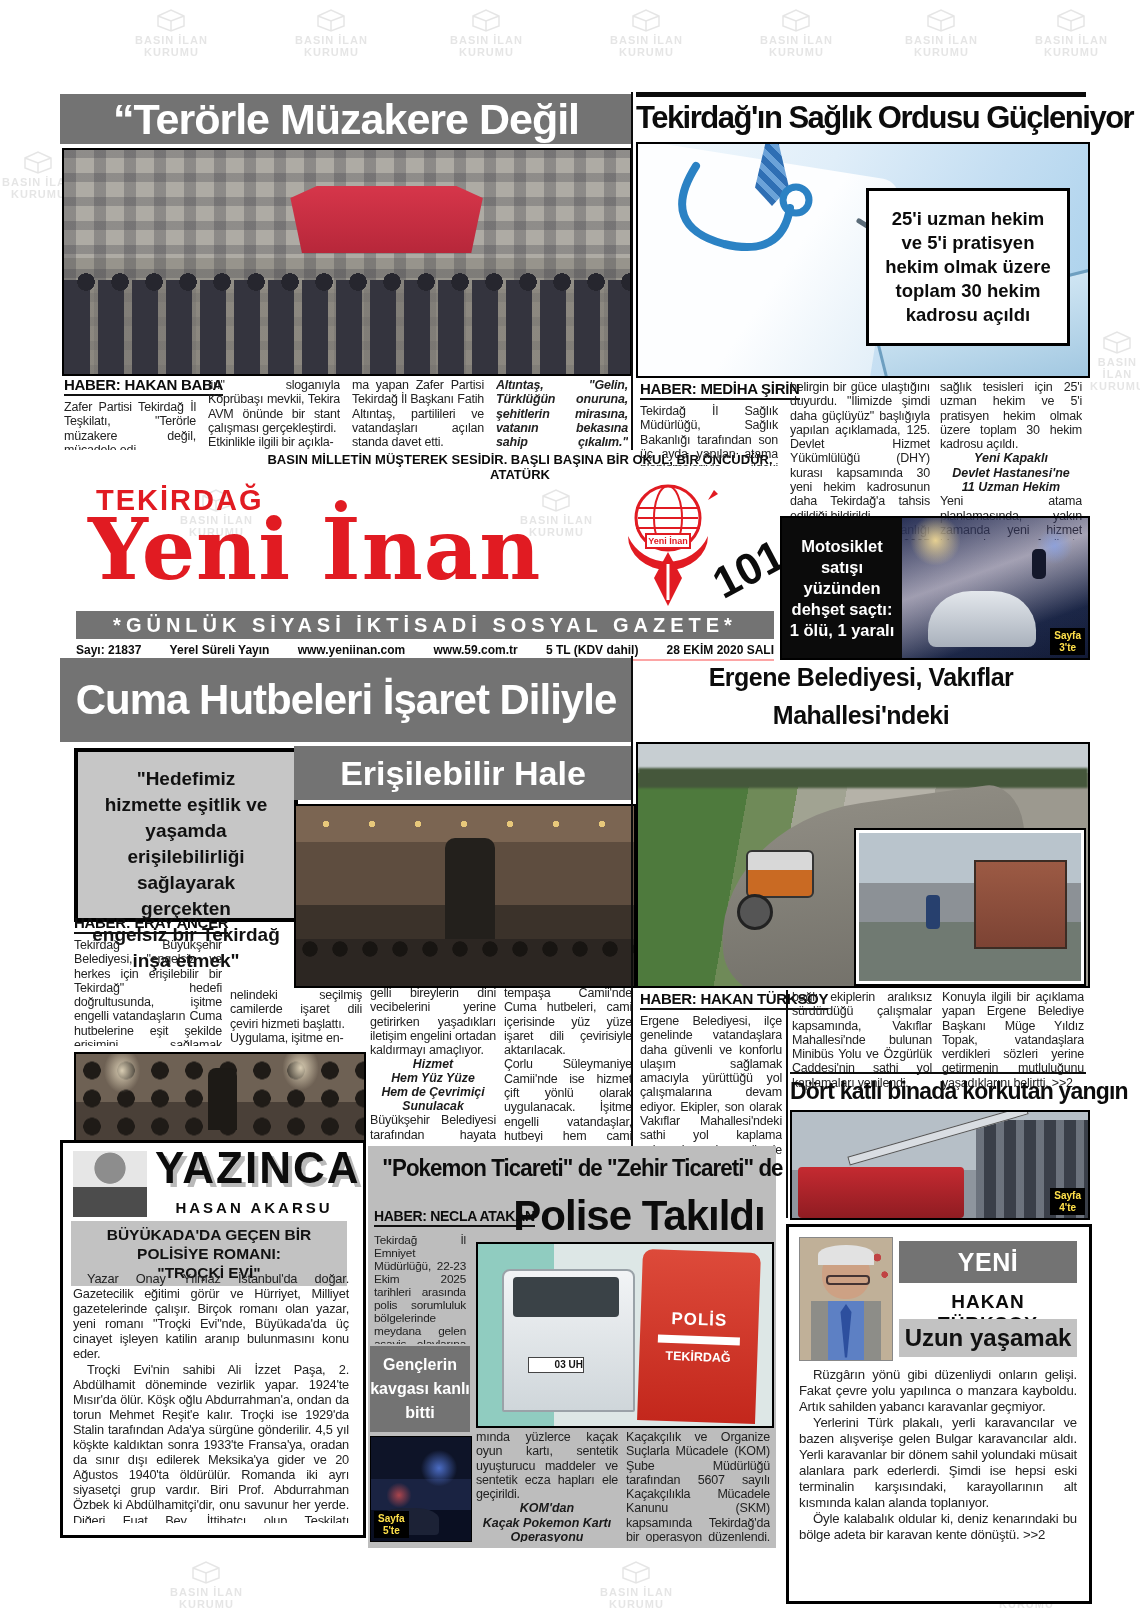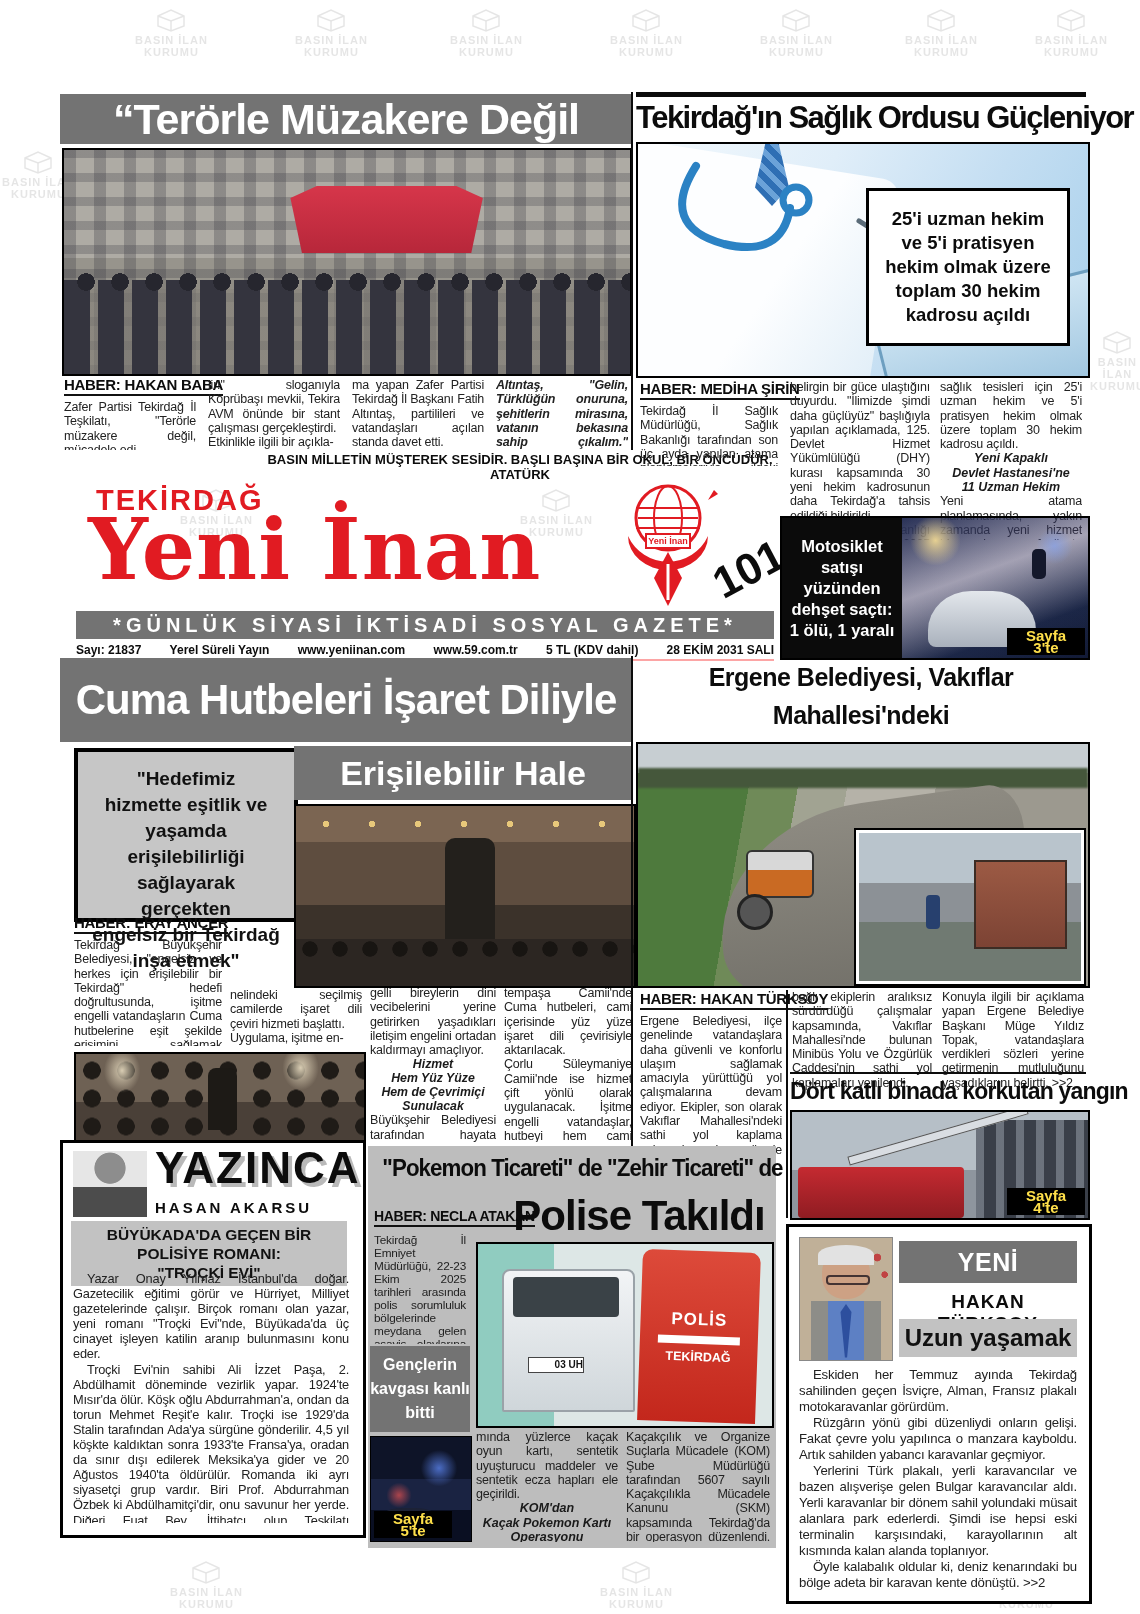--- a/index.html
+++ b/index.html
@@ -8,22 +8,22 @@
   .abs{position:absolute;}
   [data-bind]{white-space:pre-line;}
   .hl{background:#737373;color:#fff;font-weight:bold;text-align:center;}
   .blackhl{color:#0c0c0c;font-weight:bold;text-align:center;}
   .byline{font-weight:bold;font-size:15px;letter-spacing:-0.3px;border-bottom:2px solid #111;
           padding-bottom:1px;white-space:nowrap;color:#0c0c0c;}
   .body{font-size:12.5px;line-height:14.3px;text-align:justify;letter-spacing:-0.2px;
         color:#222;overflow:hidden;}
   .subhead{font-weight:bold;font-style:italic;text-align:center;}
   .photo{position:absolute;border:2px solid #000;overflow:hidden;}
-  .badge{position:absolute;background:#000;color:#ffe04a;font-size:15px;font-weight:bold;
-         text-align:center;line-height:11.5px;padding:2px 19px;}
+  .badge{position:absolute;background:#000;color:#ffe04a;font-size:10px;font-weight:bold;
+         text-align:center;line-height:11.5px;padding:2px 4px;}
   .rule{position:absolute;background:#0b0b0b;}
   .wm{position:absolute;opacity:.45;color:#c7c7c7;font-size:11px;font-weight:bold;
       text-align:center;line-height:12px;letter-spacing:1px;pointer-events:none;}
   .wm svg{display:block;margin:0 auto 2px auto;}
   .quotebox{background:#c6c6c6;border:4px solid #000;font-weight:bold;text-align:center;
             color:#111;}
   .graybar{background:#c2c2c2;font-weight:bold;text-align:center;color:#111;}
 </style>
 </head>
 <body>
@@ -152,21 +152,21 @@
   </div>
 
   <div class="abs hl" style="left:76px;top:611px;width:698px;height:28px;font-size:20px;line-height:28px;letter-spacing:5px;" data-bind="masthead.slogan">*GÜNLÜK SİYASİ İKTİSADİ SOSYAL GAZETE*</div>
 
   <div class="abs" style="left:76px;top:641px;width:698px;height:18px;border-bottom:2px solid #fca5a5;display:flex;justify-content:space-between;align-items:center;font-size:12px;font-weight:bold;color:#0c0c0c;">
     <span data-bind="masthead.issue">Sayı: 21837</span>
     <span data-bind="masthead.publication_type">Yerel Süreli Yayın</span>
     <span data-bind="masthead.website1">www.yeniinan.com</span>
     <span data-bind="masthead.website2">www.59.com.tr</span>
     <span data-bind="masthead.price">5 TL (KDV dahil)</span>
-    <span data-bind="masthead.date">28 EKİM 2031 SALI</span>
+    <span data-bind="masthead.date">28 EKİM 2020 SALI</span>
   </div>
 
   <div class="abs" style="left:780px;top:516px;width:306px;height:140px;border:2px solid #000;display:flex;">
     <div style="width:120px;background:#0b0b0b;color:#fff;font-weight:bold;font-size:16.5px;line-height:21px;display:flex;align-items:center;justify-content:center;text-align:center;">
         <span data-bind="moto_box.text">Motosiklet
 satışı yüzünden
 dehşet saçtı:
 1 ölü, 1 yaralı</span>
       </div>
     <div style="position:relative;flex:1;background:
@@ -259,21 +259,21 @@
     <div class="abs" style="left:18%;top:18%;width:62%;height:7px;background:#d9dde2;transform:rotate(-16deg);border:1px solid #555;"></div>
     <div class="badge" style="right:3px;bottom:3px;" data-bind="fire_article.page_badge">Sayfa
 4'te</div>
   </div>
 
   <div class="abs" style="left:60px;top:1140px;width:300px;height:392px;border:3px solid #000;background:#fff;">
     <div class="abs" style="left:10px;top:8px;width:74px;height:66px;background:
          radial-gradient(circle 16px at 50% 26%, #8d8d8d 95%, rgba(0,0,0,0)),
          linear-gradient(#e6e6e6 0 55%, #4c4c4c 55% 100%);"></div>
     <div class="abs" style="left:92px;top:0;width:198px;font-size:44px;font-weight:bold;color:#0c0c0c;text-align:center;letter-spacing:2px;text-shadow:4px 4px 0 #b9b9b9;" data-bind="yazinca.title">YAZINCA</div>
-    <div class="abs" style="left:92px;top:56px;width:198px;font-size:15px;font-weight:bold;text-align:left;letter-spacing:3px;color:#0c0c0c;" data-bind="yazinca.author">HASAN AKARSU</div>
+    <div class="abs" style="left:92px;top:56px;width:198px;font-size:15px;font-weight:bold;text-align:center;letter-spacing:3px;color:#0c0c0c;" data-bind="yazinca.author">HASAN AKARSU</div>
     <div class="abs graybar" style="left:8px;top:78px;width:268px;padding:4px 4px;font-size:15.5px;line-height:19px;" data-bind="yazinca.subtitle">BÜYÜKADA'DA GEÇEN BİR POLİSİYE ROMANI:
 "TROÇKİ EVİ"</div>
     <div class="abs" style="left:10px;top:128px;width:276px;height:252px;overflow:hidden;">
       <p class="body" style="width:276px;font-size:12.8px;line-height:15.1px;margin:0;text-indent:14px;" data-bind="yazinca.para1">Yazar Onay Yılmaz İstanbul'da doğar. Gazetecilik eğitimi görür ve Hürriyet, Milliyet gazetelerinde çalışır. Birçok romanı olan yazar, yeni romanı "Troçki Evi"nde, Büyükada'da üç cinayet işleyen katilin aranıp bulunmasını konu eder.</p>
       <p class="body" style="width:276px;font-size:12.8px;line-height:15.1px;margin:0;text-indent:14px;" data-bind="yazinca.para2">Troçki Evi'nin sahibi Ali İzzet Paşa, 2. Abdülhamit döneminde vezirlik yapar. 1924'te Mısır'da ölür. Köşk oğlu Abdurrahman'a, ondan da torun Mehmet Reşit'e kalır. Troçki ise 1929'da Stalin tarafından Ada'ya sürgüne gönderilir. 4,5 yıl köşkte kaldıktan sonra 1933'te Fransa'ya, oradan da sınır dışı edilerek Meksika'ya gider ve 20 Ağustos 1940'ta öldürülür. Romanda iki ayrı siyasetçi grup vardır. Biri Prof. Abdurrahman Özbek ki Abdülhamitçi'dir, onu savunur her yerde. Diğeri Fuat Bey, İttihatçı olup Teşkilatı Mahsusa'dandır.</p>
 
     </div>
   </div>
 
   <div class="abs" style="left:368px;top:1146px;width:408px;height:402px;background:#bdbdbd;">
@@ -329,20 +329,19 @@
       <div class="abs" style="left:24%;top:10%;width:52%;height:40%;background:#cda184;border-radius:46%;"></div>
       <div class="abs" style="left:20%;top:6%;width:60%;height:16%;background:#e2e2e2;border-radius:50% 50% 0 0;"></div>
       <div class="abs" style="left:28%;top:30%;width:44%;height:6px;border:2px solid #433;border-radius:4px;background:rgba(0,0,0,0);"></div>
       <div class="abs" style="left:12%;top:52%;width:76%;height:48%;background:linear-gradient(90deg,#8d8d88 0 24%, #5d80c4 24% 76%, #8d8d88 76% 100%);"></div>
       <div class="abs" style="left:44%;top:54%;width:12%;height:44%;background:#2d4f9e;clip-path:polygon(50% 0,100% 15%,60% 100%,40% 100%,0 15%);"></div>
     </div>
     <div class="abs hl" style="left:110px;top:14px;width:178px;height:42px;font-size:25px;line-height:42px;letter-spacing:0.5px;" data-bind="yeni_pencere.title">YENİ PENCERE</div>
     <div class="abs" style="left:110px;top:64px;width:178px;font-size:19px;font-weight:bold;text-align:center;letter-spacing:1px;color:#0c0c0c;" data-bind="yeni_pencere.author">HAKAN TÜRKSOY</div>
     <div class="abs graybar" style="left:110px;top:92px;width:178px;height:38px;font-size:24px;line-height:38px;" data-bind="yeni_pencere.subtitle">Uzun yaşamak</div>
     <div class="abs" style="left:10px;top:140px;width:278px;height:224px;overflow:hidden;">
-      <p class="body" style="width:278px;font-size:13.2px;line-height:16px;margin:0;text-indent:14px;" data-bind="yeni_pencere.para1">Eskiden her Temmuz ayında Tekirdağ sahilinden geçen İsviçre, Alman, Fransız plakalı motokaravanlar görürdüm.</p>
       <p class="body" style="width:278px;font-size:13.2px;line-height:16px;margin:0;text-indent:14px;" data-bind="yeni_pencere.para2">Rüzgârın yönü gibi düzenliydi onların gelişi. Fakat çevre yolu yapılınca o manzara kayboldu. Artık sahilden yabancı karavanlar geçmiyor.</p>
       <p class="body" style="width:278px;font-size:13.2px;line-height:16px;margin:0;text-indent:14px;" data-bind="yeni_pencere.para3">Yerlerini Türk plakalı, yerli karavancılar ve bazen alışverişe gelen Bulgar karavancılar aldı. Yerli karavanlar bir dönem sahil yolundaki müsait alanlara park ederlerdi. Şimdi ise hepsi eski terminalin karşısındaki, karayollarının alt kısmında kalan alanda toplanıyor.</p>
       <p class="body" style="width:278px;font-size:13.2px;line-height:16px;margin:0;text-indent:14px;" data-bind="yeni_pencere.para4">Öyle kalabalık oldular ki, deniz kenarındaki bu bölge adeta bir karavan kente dönüştü. &gt;&gt;2</p>
     </div>
   </div>
 
 </div>
 
 </body></html>

